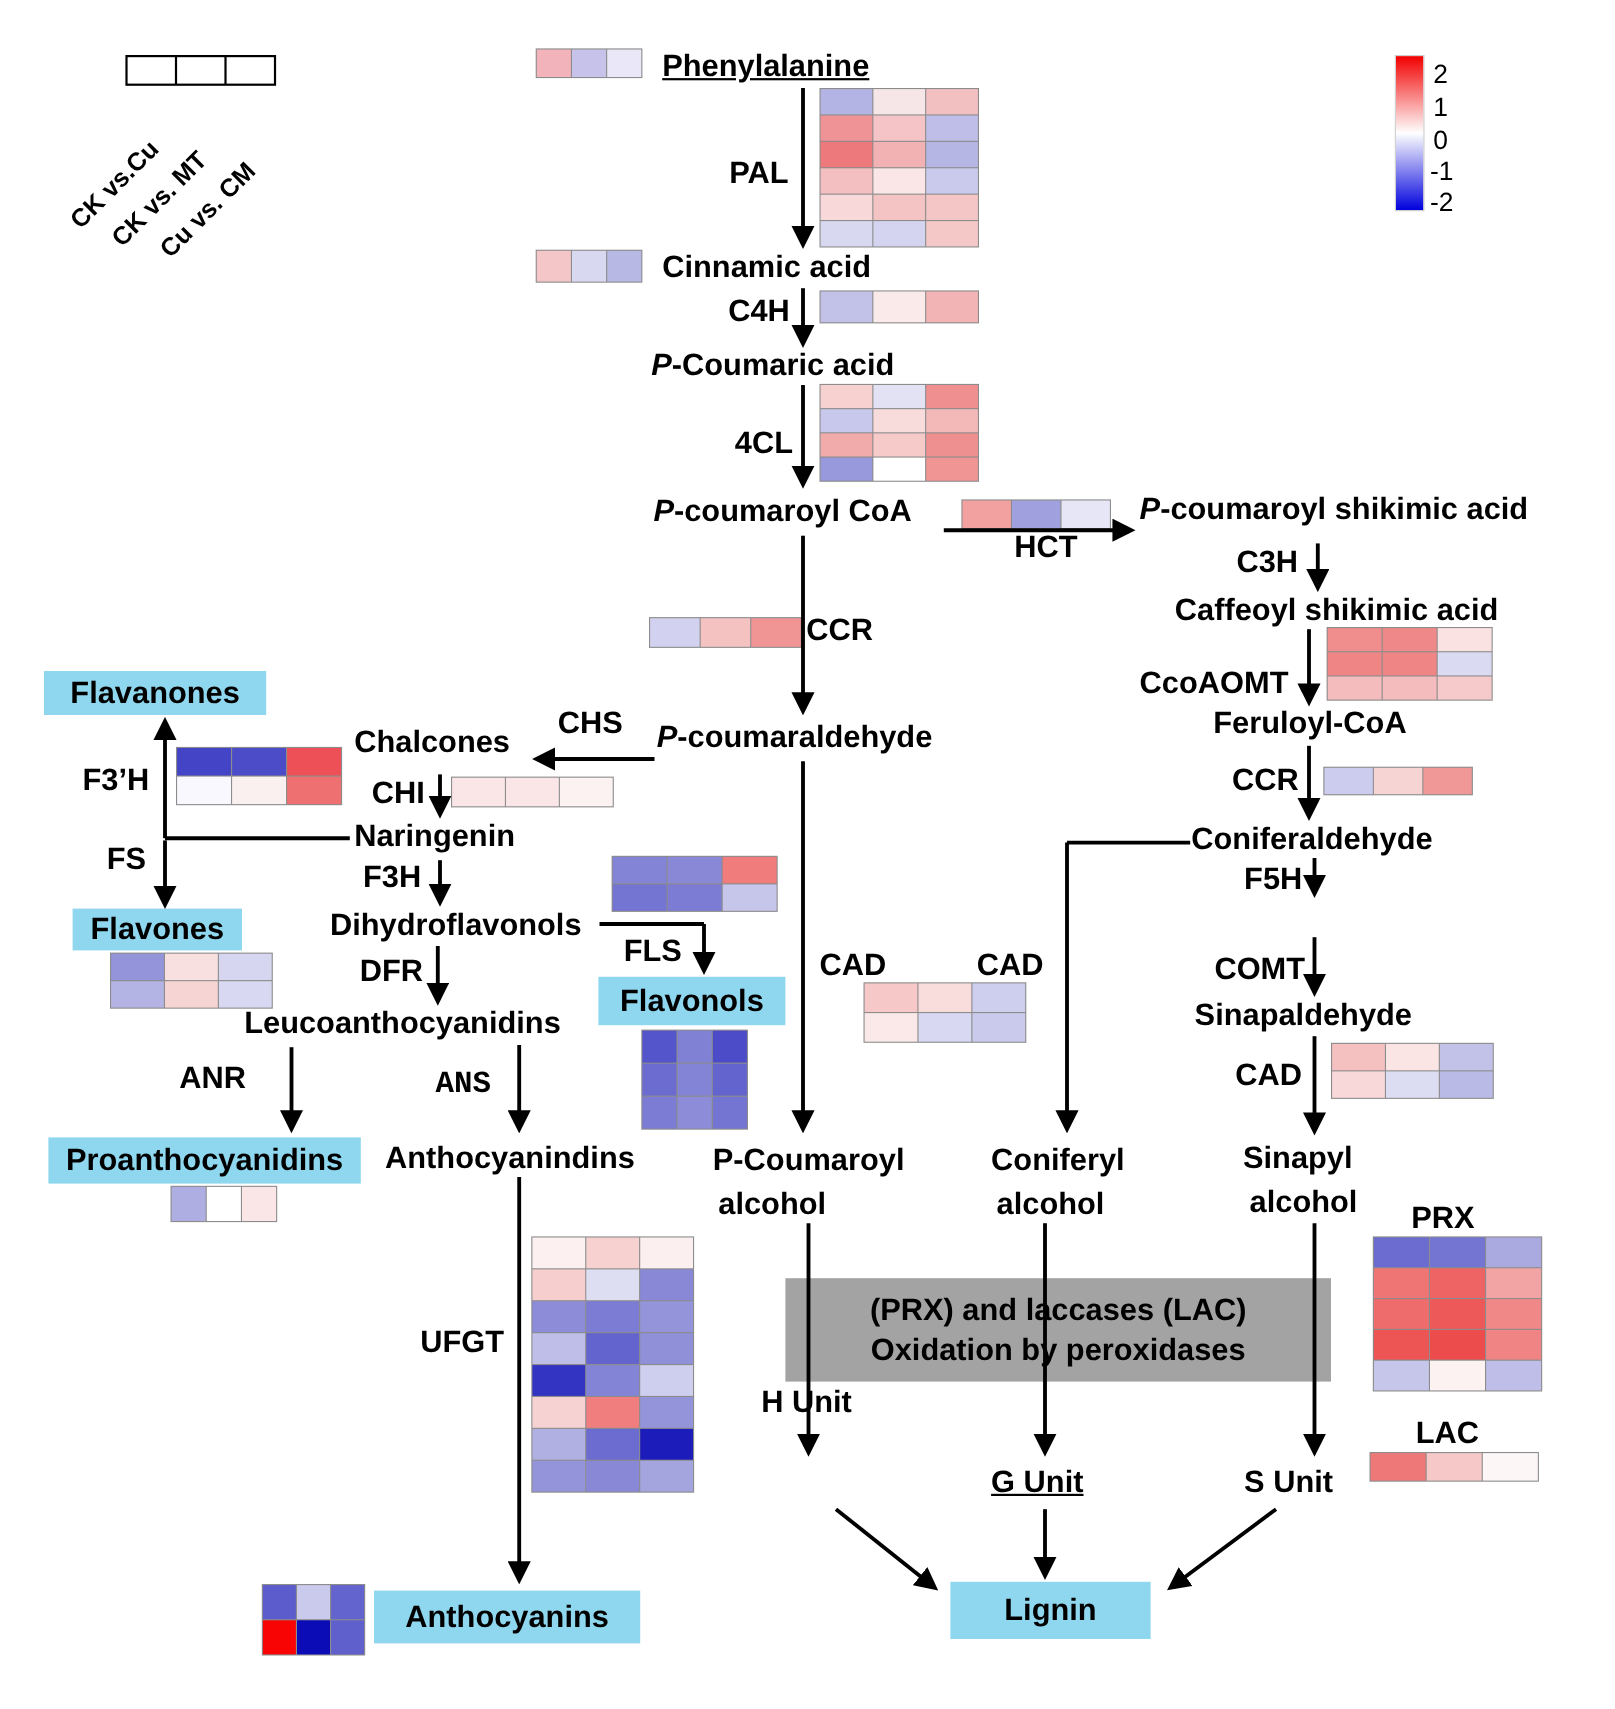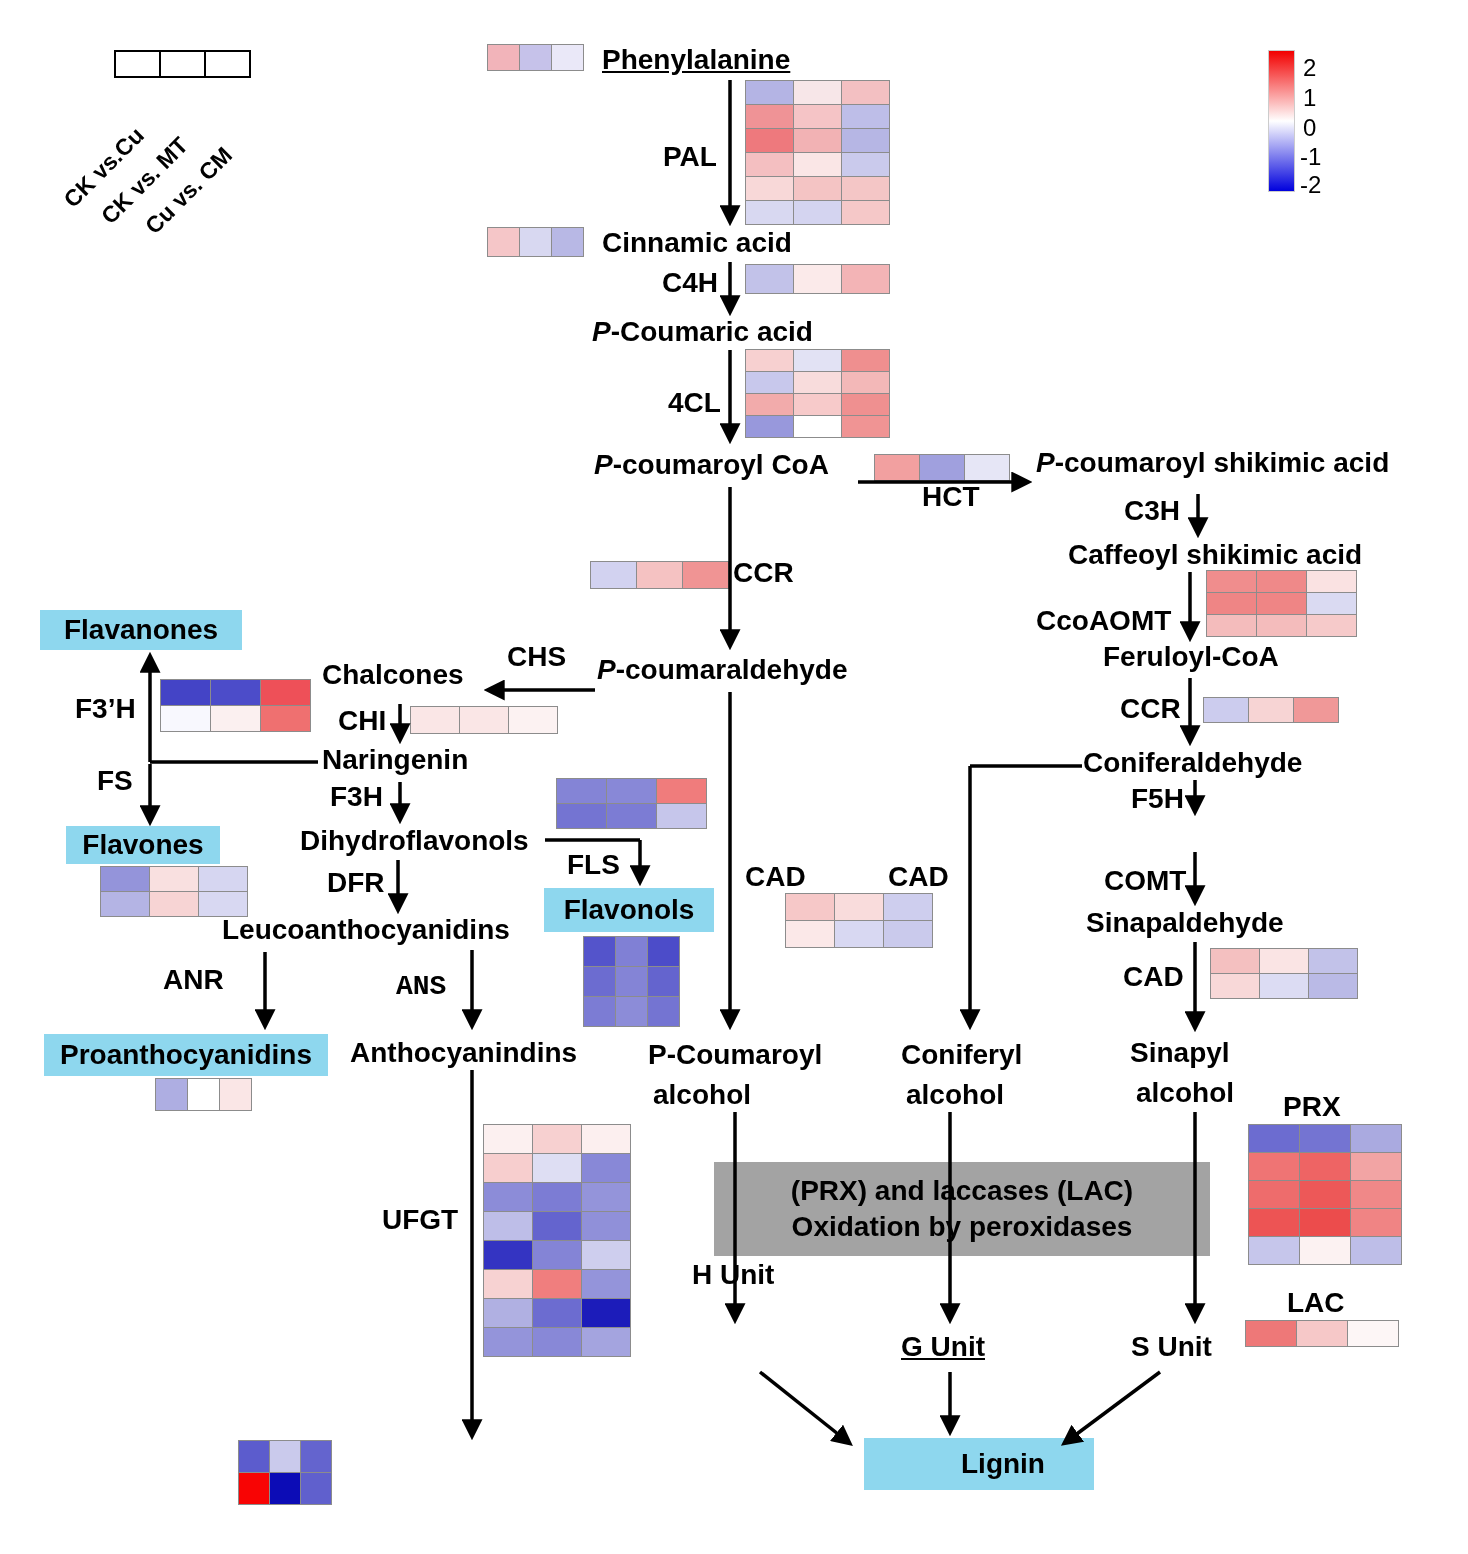--- a/index.html
+++ b/index.html
@@ -277,20 +277,23 @@
       <div class="hm-cell" style="background: rgb(247, 210, 210);"></div>
       <div class="hm-cell" style="background: rgb(240, 126, 126);"></div>
       <div class="hm-cell" style="background: rgb(148, 148, 218);"></div>
       <div class="hm-cell" style="background: rgb(176, 176, 226);"></div>
       <div class="hm-cell" style="background: rgb(108, 108, 208);"></div>
       <div class="hm-cell" style="background: rgb(28, 28, 186);"></div>
       <div class="hm-cell" style="background: rgb(148, 148, 218);"></div>
       <div class="hm-cell" style="background: rgb(136, 136, 215);"></div>
       <div class="hm-cell" style="background: rgb(164, 164, 223);"></div>
     </div>
+  <div class="bluebox" style="left:340px;top:1446px;width:242px;height:48px;">
+    <span>Anthocyanins</span>
+  </div>
   <div class="heatmap" style="left: 238px; top: 1440px; --cw: 30px; --ch: 31px; grid-template-columns: repeat(3, var(--cw));">
       <div class="hm-cell" style="background: rgb(92, 92, 205);"></div>
       <div class="hm-cell" style="background: rgb(202, 202, 236);"></div>
       <div class="hm-cell" style="background: rgb(100, 100, 206);"></div>
       <div class="hm-cell" style="background: rgb(248, 4, 4);"></div>
       <div class="hm-cell" style="background: rgb(12, 12, 182);"></div>
       <div class="hm-cell" style="background: rgb(96, 96, 205);"></div>
     </div>
 
   <span class="lbl" style="left:745px;top:862px;">CAD</span>
@@ -310,21 +313,21 @@
   <span class="lbl" style="left:906px;top:1080px;">alcohol</span>
 
   <div class="graybox" style="left:714px;top:1162px;width:496px;height:94px;">
     <span>(PRX) and laccases (LAC)</span>
     <span>Oxidation by peroxidases</span>
   </div>
 
   <span class="lbl" style="left:692px;top:1260px;">H Unit</span>
   <span class="lbl" style="left:901px;top:1332px;text-decoration:underline;">G Unit</span>
 
-  <div class="bluebox" style="left:864px;top:1438px;width:182px;height:52px;padding-left:48px;">
+  <div class="bluebox" style="left:864px;top:1438px;width:182px;height:52px;">
     <span>Lignin</span>
   </div>
 
   <svg class="overlay" width="1468" height="1554" viewBox="0 0 1468 1554">
     <defs>
       <marker id="ah" markerWidth="6" markerHeight="6" refX="4.2" refY="3" orient="auto">
         <path d="M0,0 L6,3 L0,6 Z" fill="#000"></path>
       </marker>
     </defs>
     <g stroke="#000" stroke-width="3.5" fill="none">

